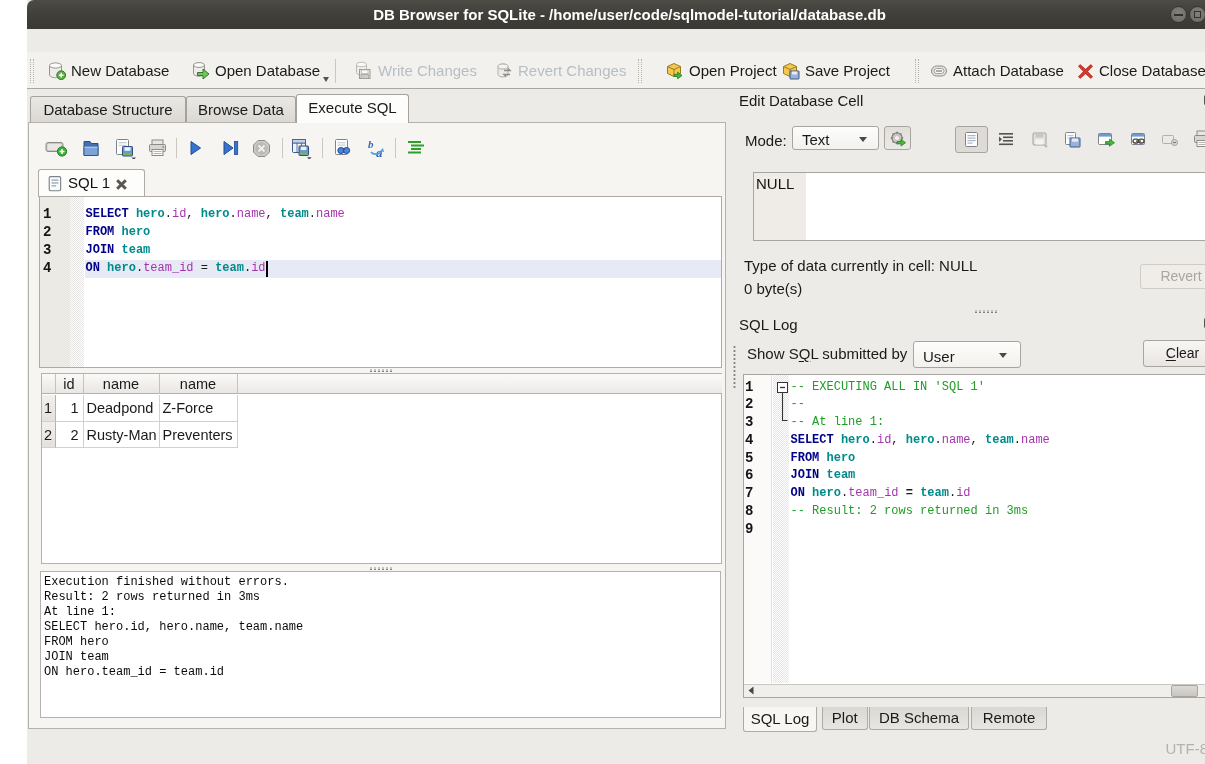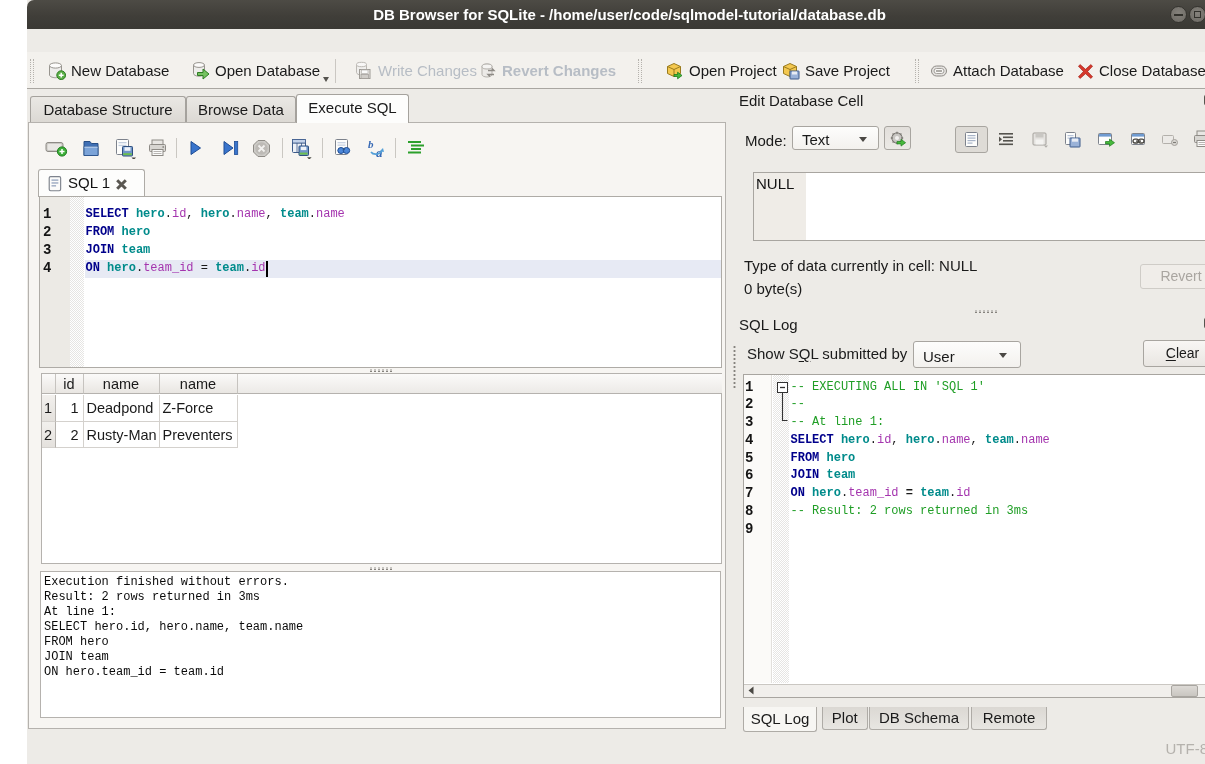--- a/index.html
+++ b/index.html
@@ -69,21 +69,21 @@
         <div class="carrow" style="border-top-color:#55534e;border-left-width:3.5px;border-right-width:3.5px;"></div>
       </div>
     <div class="abs tsep" style="left:308px;"></div>
     <div class="abs tbtn tdis" style="left:327px;"><svg width="19" height="19" viewBox="0 0 19 19">
           <path d="M2.5 3.5v8c0 1.4 2.3 2.5 5 2.5s5-1.1 5-2.5v-8" fill="#f0efed" stroke="#bcb9b4"></path>
           <ellipse cx="7.5" cy="3.5" rx="5" ry="2.2" fill="#f8f7f6" stroke="#bcb9b4"></ellipse>
           <rect x="5.5" y="8.5" width="10.5" height="9" fill="#e7e5e2" stroke="#9e9b96"></rect>
           <rect x="7.5" y="9" width="6.5" height="3.4" fill="#fafafa" stroke="#b5b2ae" stroke-width="0.7"></rect>
           <rect x="7" y="13.5" width="7.5" height="4" fill="#cfccc8" stroke="#9e9b96" stroke-width="0.7"></rect>
         </svg>Write Changes</div>
-    <div class="abs tbtn tdis" style="left:452px;font-weight:bold;"><svg width="18" height="18" viewBox="0 0 18 18">
+    <div class="abs tbtn tdis" style="left:468px;"><svg width="18" height="18" viewBox="0 0 18 18">
           <path d="M3 4.5c0-1.4 2.2-2.5 5-2.5s5 1.1 5 2.5v8c0 1.4-2.2 2.5-5 2.5s-5-1.1-5-2.5z" fill="#eceae7" stroke="#b3b0ab"></path>
           <ellipse cx="8" cy="4.5" rx="5" ry="2.5" fill="#f5f4f2" stroke="#b3b0ab"></ellipse>
           <path d="M9 8.5h6l-2-2M15 12.5h-6l2 2" stroke="#8e8b86" stroke-width="1.4" fill="none"></path>
         </svg>Revert Changes</div>
     <div class="abs grip" style="left:611px;top:7px;height:24px;"></div>
     <div class="abs tbtn" style="left:639px;"><svg width="18" height="18" viewBox="0 0 18 18">
           <path d="M8 1.5l6.5 3v7l-6.5 3-6.5-3v-7z" fill="#f4c84f" stroke="#9a7b1e"></path>
           <path d="M1.5 4.5l6.5 3 6.5-3M8 7.5v7" stroke="#9a7b1e" fill="none"></path>
           <path d="M8 12.5h3.6v-2.3l4.4 3.3-4.4 3.3v-2.3h-3.6z" fill="#47b83c" stroke="#1c7c1c" stroke-width="0.8"></path>
         </svg>Open Project</div>

